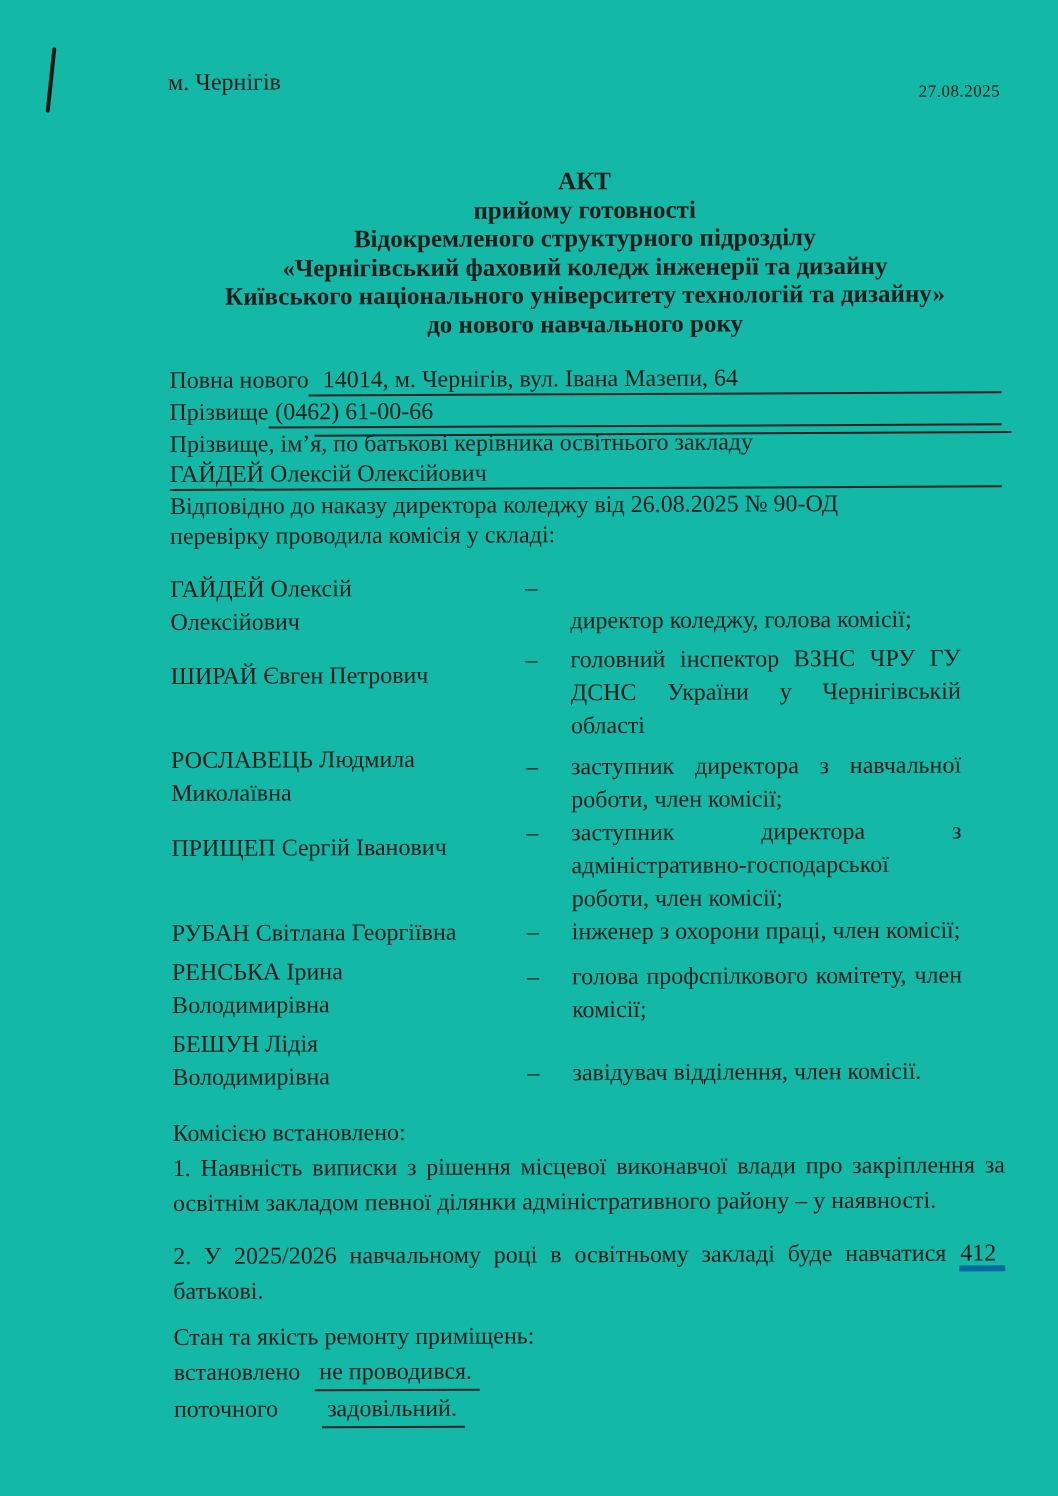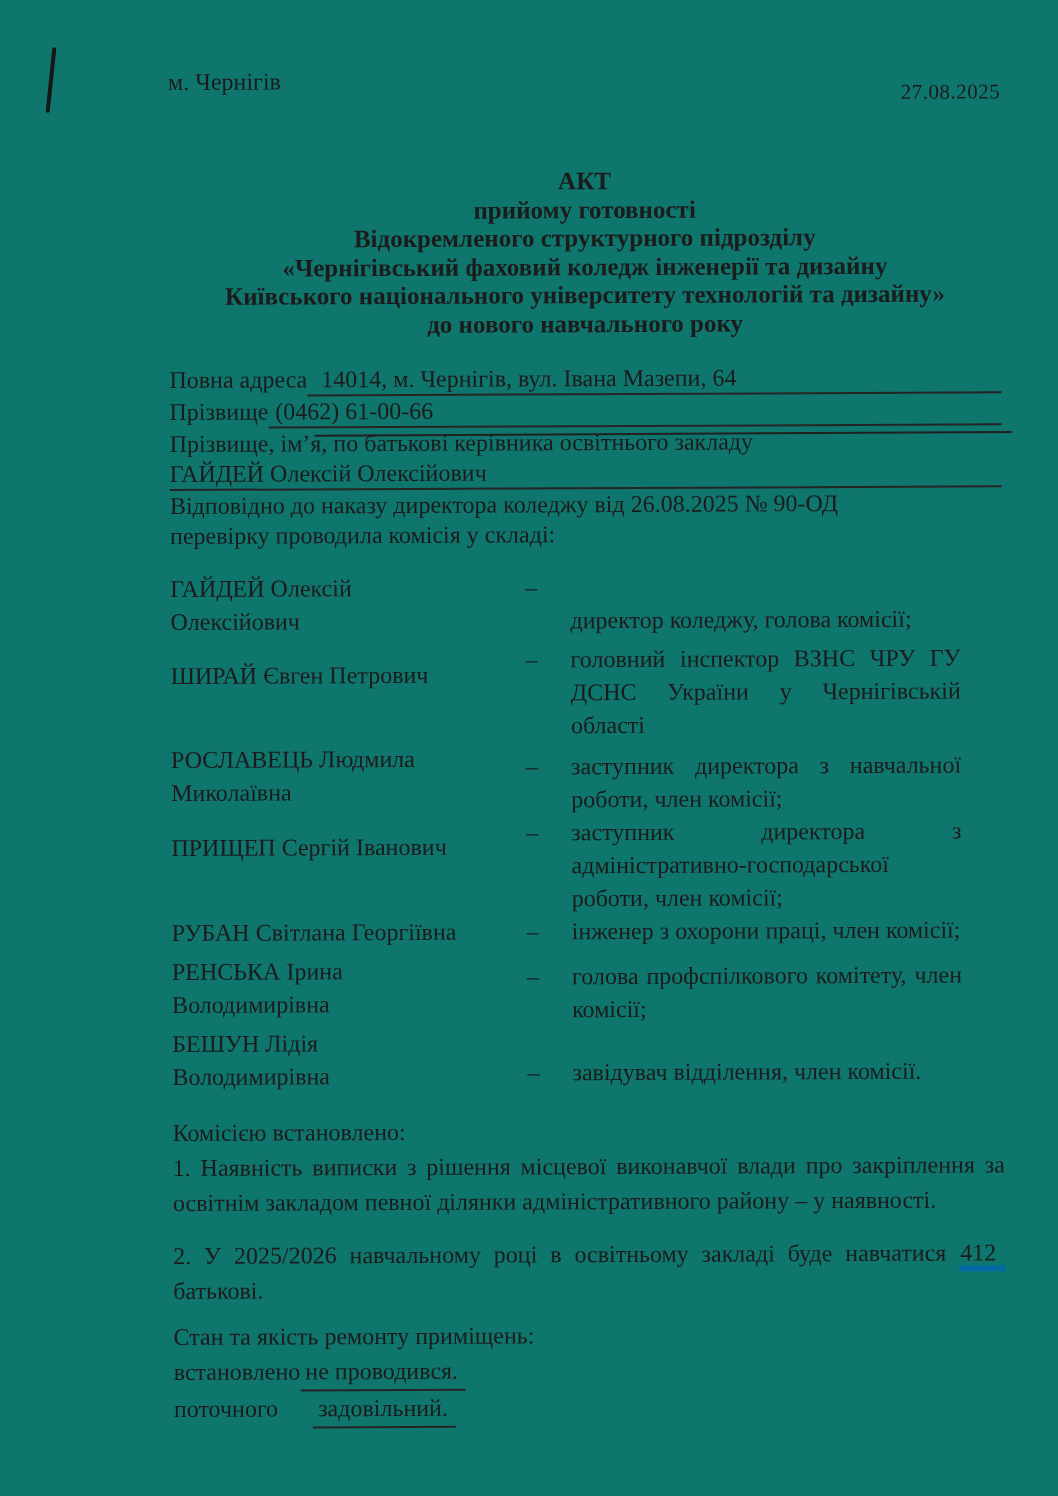--- a/index.html
+++ b/index.html
@@ -3,34 +3,34 @@
 <meta charset="utf-8">
 <style>
   html,body{margin:0;padding:0;}
   body{
     width:1058px;height:1496px;
     background:#e8e8e8;
     font-family:"Liberation Serif","DejaVu Serif",serif;
   }
   .page{
     position:relative;width:1058px;height:1496px;
-    background:#0f766e;color:#1b1b1b;overflow:hidden;
+    background:#14b8a6;color:#1b1b1b;overflow:hidden;
   }
   .pen-mark{
     position:absolute;left:49px;top:47px;width:4px;height:66px;
     background:#171717;border-radius:2px;transform:rotate(6deg);
   }
   .content{
     position:absolute;left:168px;top:68px;width:832px;
     transform:rotate(-0.25deg);transform-origin:0 0;
   }
   
   .doc-header{display:flex;justify-content:space-between;align-items:flex-start;}
   .city{font-size:24px;line-height:28px;}
-  .date{font-size:21px;line-height:28px;margin-top:13px;letter-spacing:.5px;margin-left:36px;}
+  .date{font-size:17px;line-height:28px;margin-top:13px;letter-spacing:.5px;margin-left:36px;}
   
   .title-block{margin-top:60px;text-align:center;font-weight:bold;font-size:25px;}
   .title-block div{line-height:28.6px;}
   
   .info{margin-top:24px;font-size:24px;}
   .info-row{display:flex;align-items:baseline;line-height:30px;white-space:nowrap;}
   .info-row .lbl{flex:0 0 auto;}
   .info-row .fill{
     flex:1 1 auto;border-bottom:2px solid #242424;
     padding-left:14px;white-space:nowrap;overflow:hidden;
@@ -61,22 +61,22 @@
   .findings{margin-top:22px;font-size:24px;}
   .findings-heading{line-height:35px;}
   .para{line-height:35px;text-align:justify;text-align-last:left;}
   .para.p2{margin-top:18px;}
   .uline{border-bottom:6px solid #0369a1;padding:0 9px 0 1px;}
   
   .repairs{margin-top:11px;font-size:24px;}
   .repairs div{line-height:35px;}
   .rep-row{display:flex;align-items:baseline;}
   .rep-row .lbl{flex:0 0 auto;}
-  .rep-val{border-bottom:2px solid #242424;margin-left:0;padding:0 8px 0 5px;}
-  .rep-row.cur .rep-val{margin-left:35px;}
+  .rep-val{border-bottom:2px solid #242424;margin-left:14px;padding:0 8px 0 5px;}
+  .rep-row.cur .rep-val{margin-left:44px;}
 </style>
 </head>
 <body>
 
 <div class="page">
   <div class="pen-mark"></div>
 
   <div class="content">
 
     <div class="doc-header">
@@ -88,21 +88,21 @@
       <div>АКТ</div>
       <div>прийому готовності</div>
       <div>Відокремленого структурного підрозділу</div>
       <div>«Чернігівський фаховий коледж інженерії та дизайну</div>
       <div>Київського національного університету технологій та дизайну»</div>
       <div>до нового навчального року</div>
     </div>
 
     <div class="info">
       <div class="info-row">
-        <span class="lbl">Повна адреса</span>
+        <span class="lbl">Повна нового</span>
         <span class="fill">14014, м. Чернігів, вул. Івана Мазепи, 64</span>
       </div>
       <div class="info-row row-phone">
         <span class="lbl">Прізвище</span>
         <span class="fill">(0462) 61-00-66</span>
       </div>
       <div class="info-row">
         <span class="lbl">Прізвище, ім’я, по батькові керівника освітнього закладу</span>
       </div>
       <div class="info-row row-head-value">

